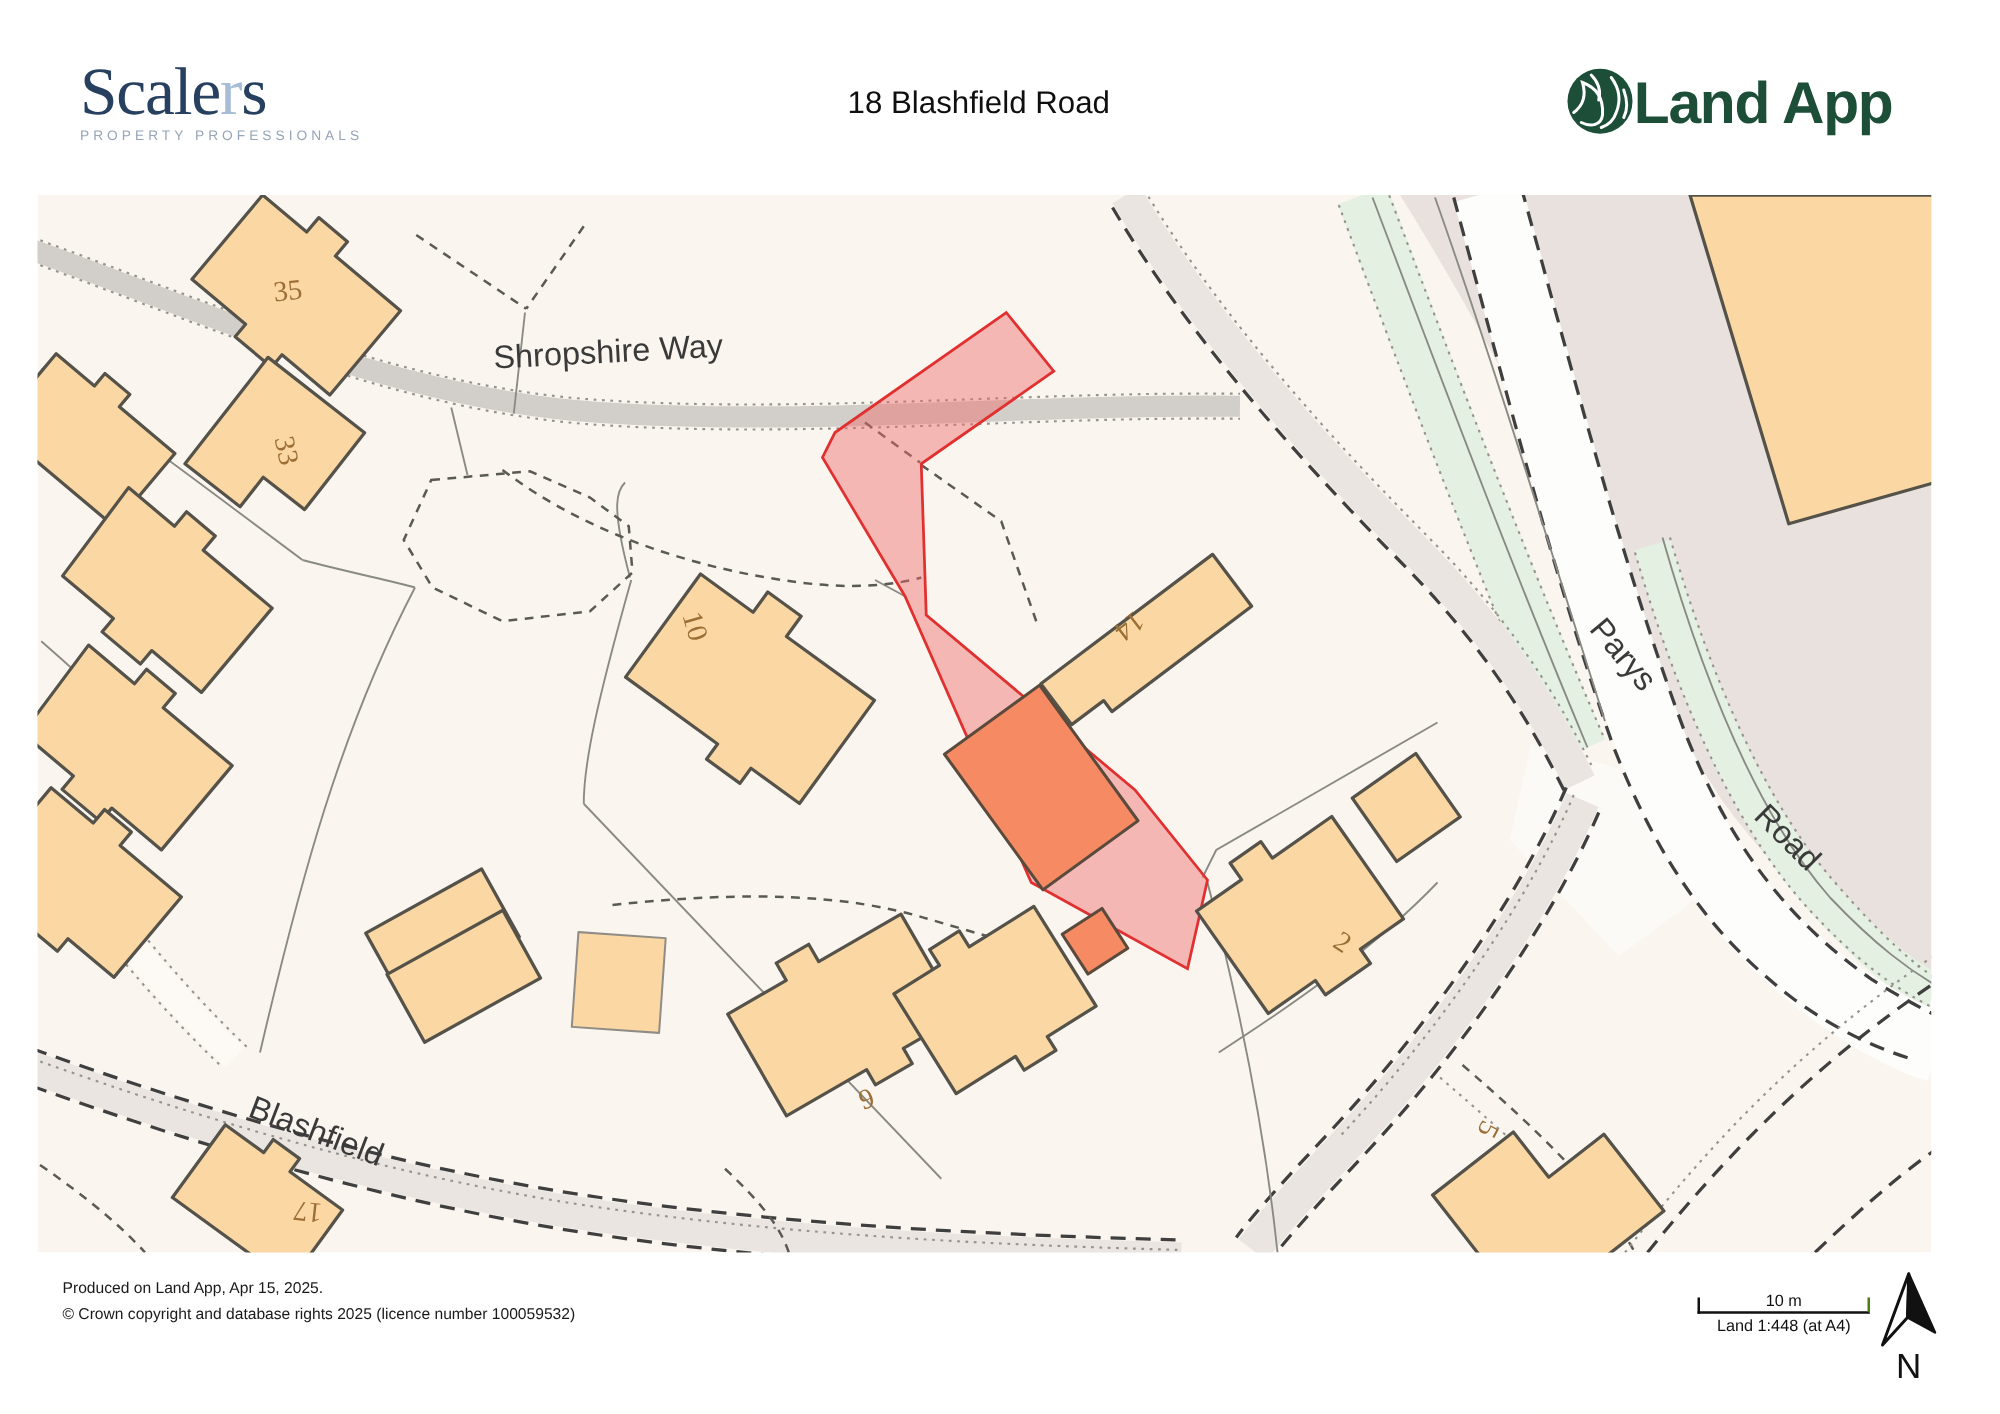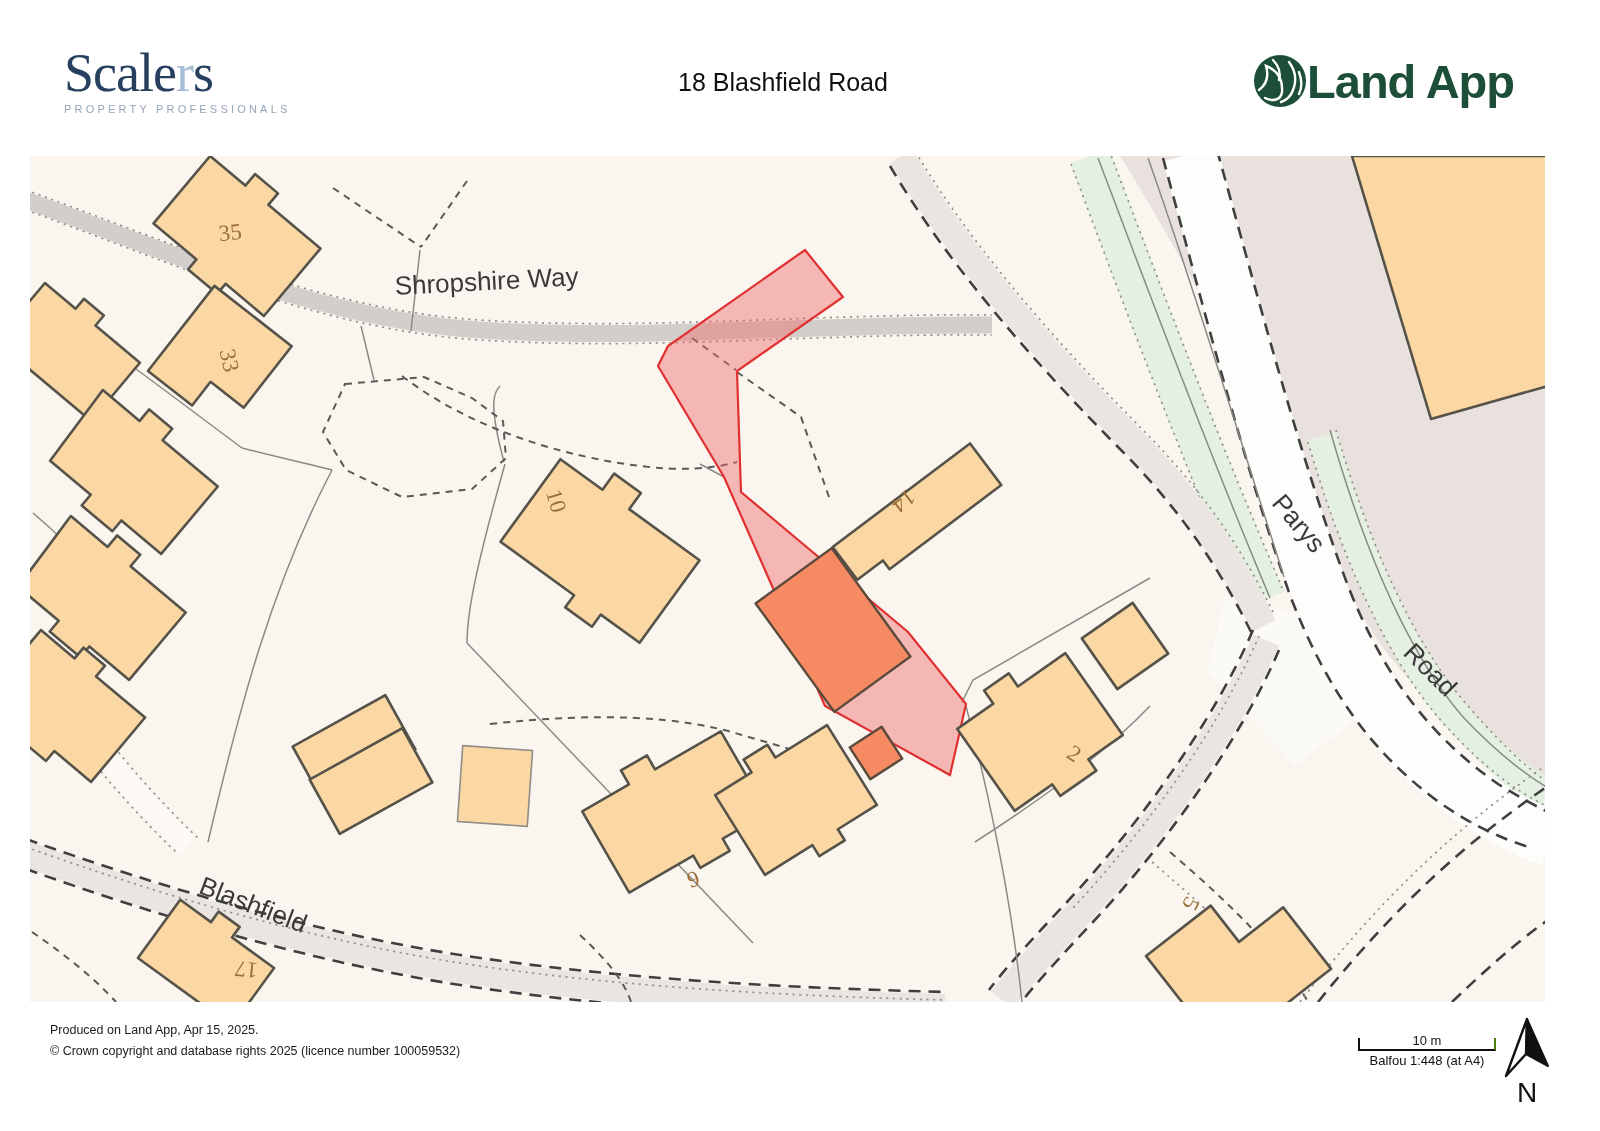--- a/index.html
+++ b/index.html
@@ -260,20 +260,20 @@
 
 <div class="abs" id="attrib">
   <div>Produced on Land App, Apr 15, 2025.</div>
   <div>© Crown copyright and database rights 2025 (licence number 100059532)</div>
 </div>
 
 <div class="abs" id="scalebar">
   <div class="bar">
     <span>10 m</span>
   </div>
-  <div class="sub">Balfou 1:448 (at A4)</div>
+  <div class="sub">Land 1:448 (at A4)</div>
 </div>
 
 <svg class="abs" id="north" width="66" height="96" viewBox="0 0 66 96">
   <polygon points="33,5 12,62 32,40" fill="#ffffff" stroke="#111" stroke-width="2.4" stroke-linejoin="round"></polygon>
   <polygon points="33,5 54,52 32,40" fill="#111" stroke="#111" stroke-width="2" stroke-linejoin="round"></polygon>
   <text x="33" y="88" text-anchor="middle" font-size="28" fill="#111">N</text>
 </svg>
 
 </body></html>

